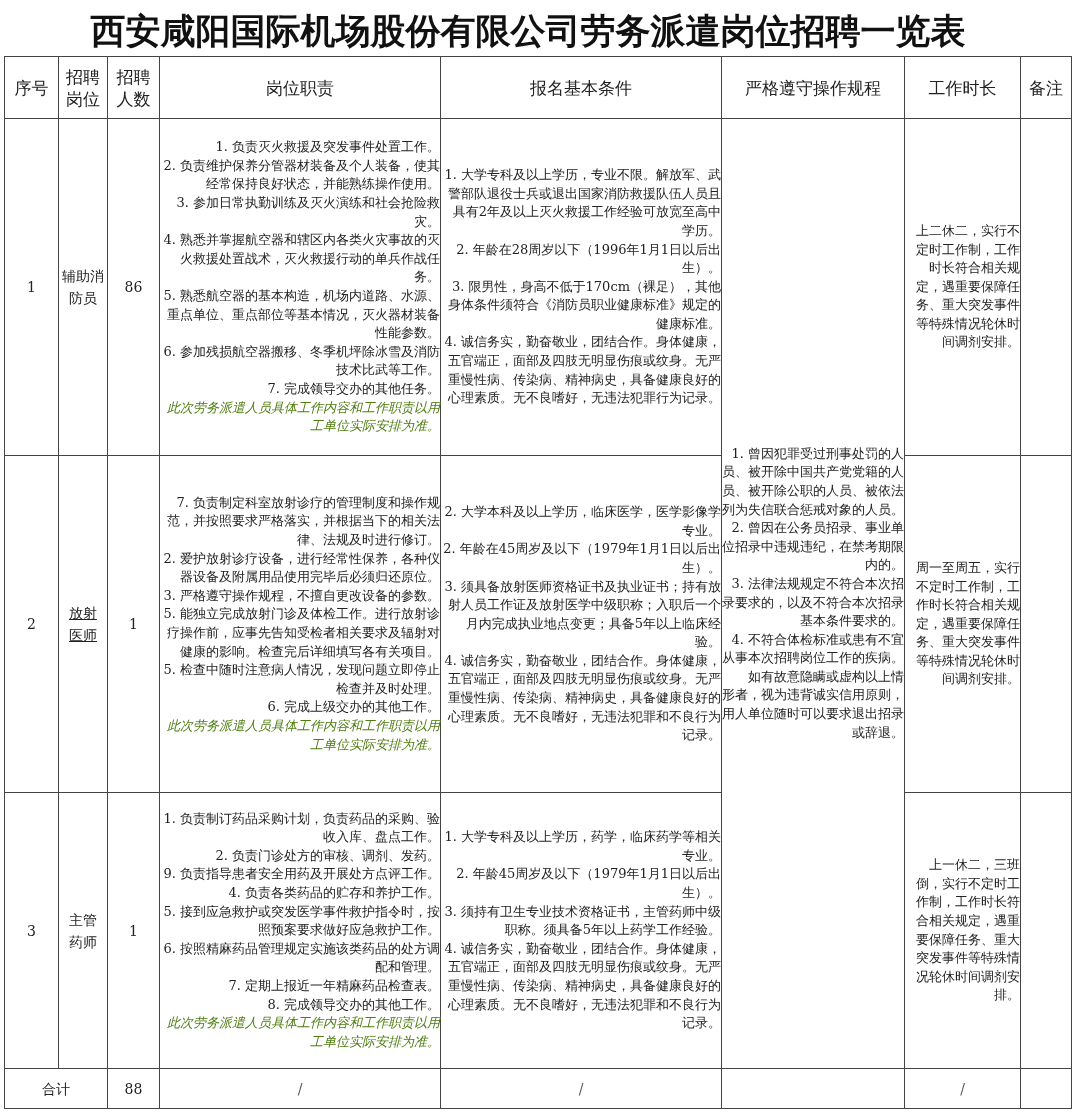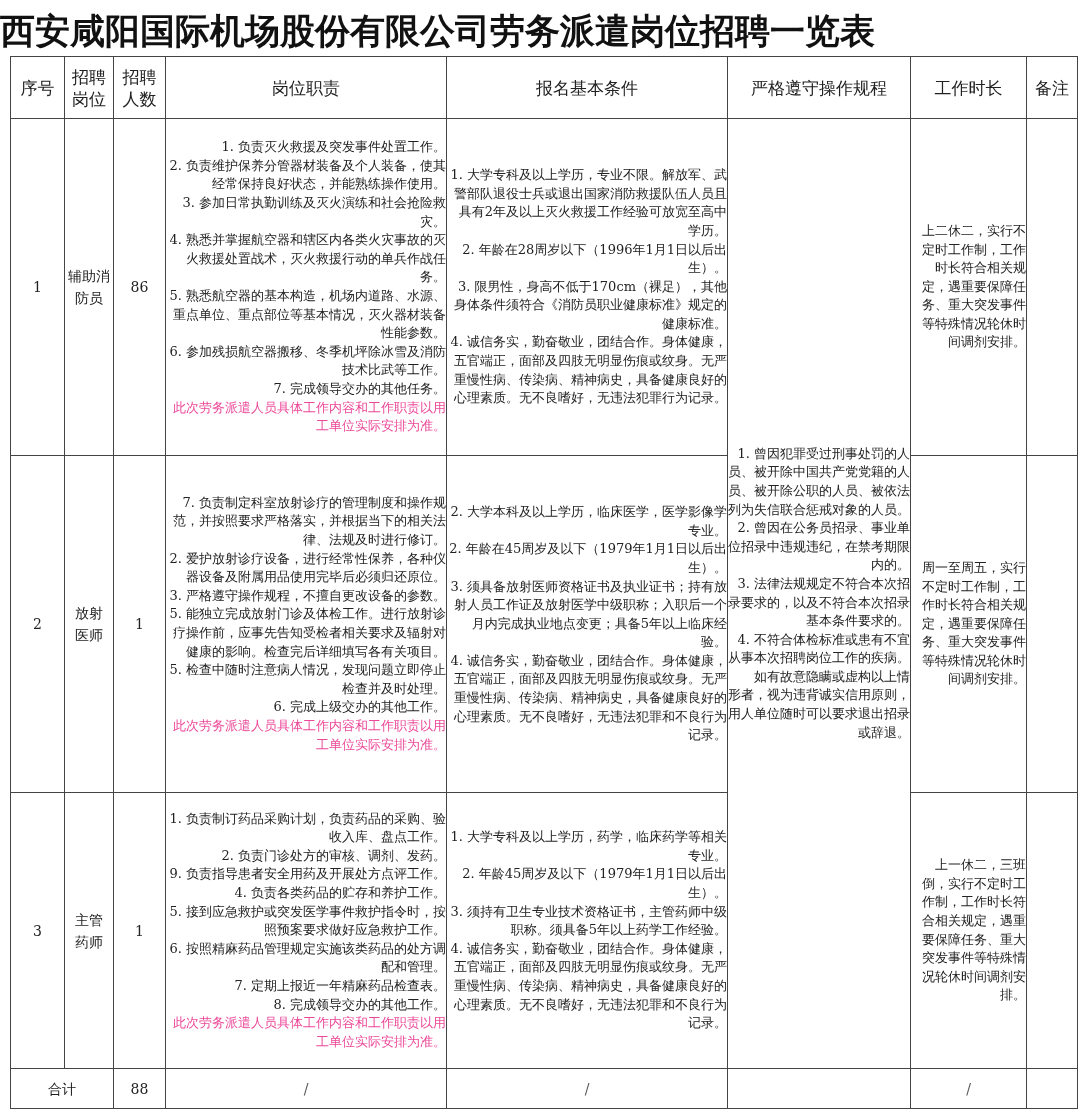--- a/index.html
+++ b/index.html
@@ -1,35 +1,35 @@
 <!DOCTYPE html>
 <html><head>
 <meta charset="utf-8">
 <style>
   html, body { margin:0; padding:0; background:#ffffff; }
   body { width:1080px; height:1113px; position:relative; overflow:hidden;
          font-family:"DejaVu Serif","Liberation Serif",serif; color:#222; }
-  .title { position:absolute; left:0; top:6px; width:1056px; text-align:left;
+  .title { position:absolute; left:0; top:6px; width:1056px; text-align:center;
            font-size:35px; font-weight:bold; color:#111; letter-spacing:0px;
            font-family:"DejaVu Sans","Liberation Sans",sans-serif; line-height:50px; }
-  table.main { position:absolute; left:10px; top:56px; width:1067px; border-collapse:collapse;
+  table.main { position:absolute; left:4px; top:56px; width:1067px; border-collapse:collapse;
                table-layout:fixed; }
   table.main td, table.main th { border:1.5px solid #444; padding:0; vertical-align:middle; }
   th { font-weight:normal; font-size:17px; color:#222; text-align:center; line-height:22px;
        font-family:"DejaVu Sans","Liberation Sans",sans-serif; }
   .hdr-row { height:62px; }
   .row1 { height:337px; }
   .row2 { height:337px; }
   .row3 { height:276px; }
   .total-row { height:40px; }
   .center { text-align:center; font-size:14px; line-height:22px; }
   .cell-text { font-size:13px; line-height:18.6px; padding:3px 3px 3px 4px; text-align:right;
                word-break:break-all; }
   .cell-text .line { display:block; }
-  .notes { color:#ec4899; }
+  .notes { color:#4d7c0f;font-style:italic; }
   .slash { text-align:center; font-size:14px; color:#555; }
 </style>
 </head>
 <body>
 
 <div class="title">西安咸阳国际机场股份有限公司劳务派遣岗位招聘一览表</div>
 
 <table class="main">
   <colgroup>
     <col style="width:54px">
@@ -79,21 +79,21 @@
       <span class="line">3. 法律法规规定不符合本次招录要求的，以及不符合本次招录基本条件要求的。</span>
       <span class="line">4. 不符合体检标准或患有不宜从事本次招聘岗位工作的疾病。</span>
       <span class="line">　　如有故意隐瞒或虚构以上情形者，视为违背诚实信用原则，用人单位随时可以要求退出招录或辞退。</span>
     </td>
     <td class="cell-text">上二休二，实行不定时工作制，工作时长符合相关规定，遇重要保障任务、重大突发事件等特殊情况轮休时间调剂安排。</td>
     <td class="center"></td>
   </tr>
 
   <tr class="row2">
     <td class="center">2</td>
-    <td class="center"><span style="display:inline-block;width:30px;">放射医师</span></td>
+    <td class="center"><span style="display:inline-block;width:30px;text-decoration:underline;">放射医师</span></td>
     <td class="center">1</td>
     <td class="cell-text">
       <span class="line">7. 负责制定科室放射诊疗的管理制度和操作规范，并按照要求严格落实，并根据当下的相关法律、法规及时进行修订。</span>
       <span class="line">2. 爱护放射诊疗设备，进行经常性保养，各种仪器设备及附属用品使用完毕后必须归还原位。</span>
       <span class="line">3. 严格遵守操作规程，不擅自更改设备的参数。</span>
       <span class="line">5. 能独立完成放射门诊及体检工作。进行放射诊疗操作前，应事先告知受检者相关要求及辐射对健康的影响。检查完后详细填写各有关项目。</span>
       <span class="line">5. 检查中随时注意病人情况，发现问题立即停止检查并及时处理。</span>
       <span class="line">6. 完成上级交办的其他工作。</span>
       <span class="line notes">此次劳务派遣人员具体工作内容和工作职责以用工单位实际安排为准。</span>
     </td>

